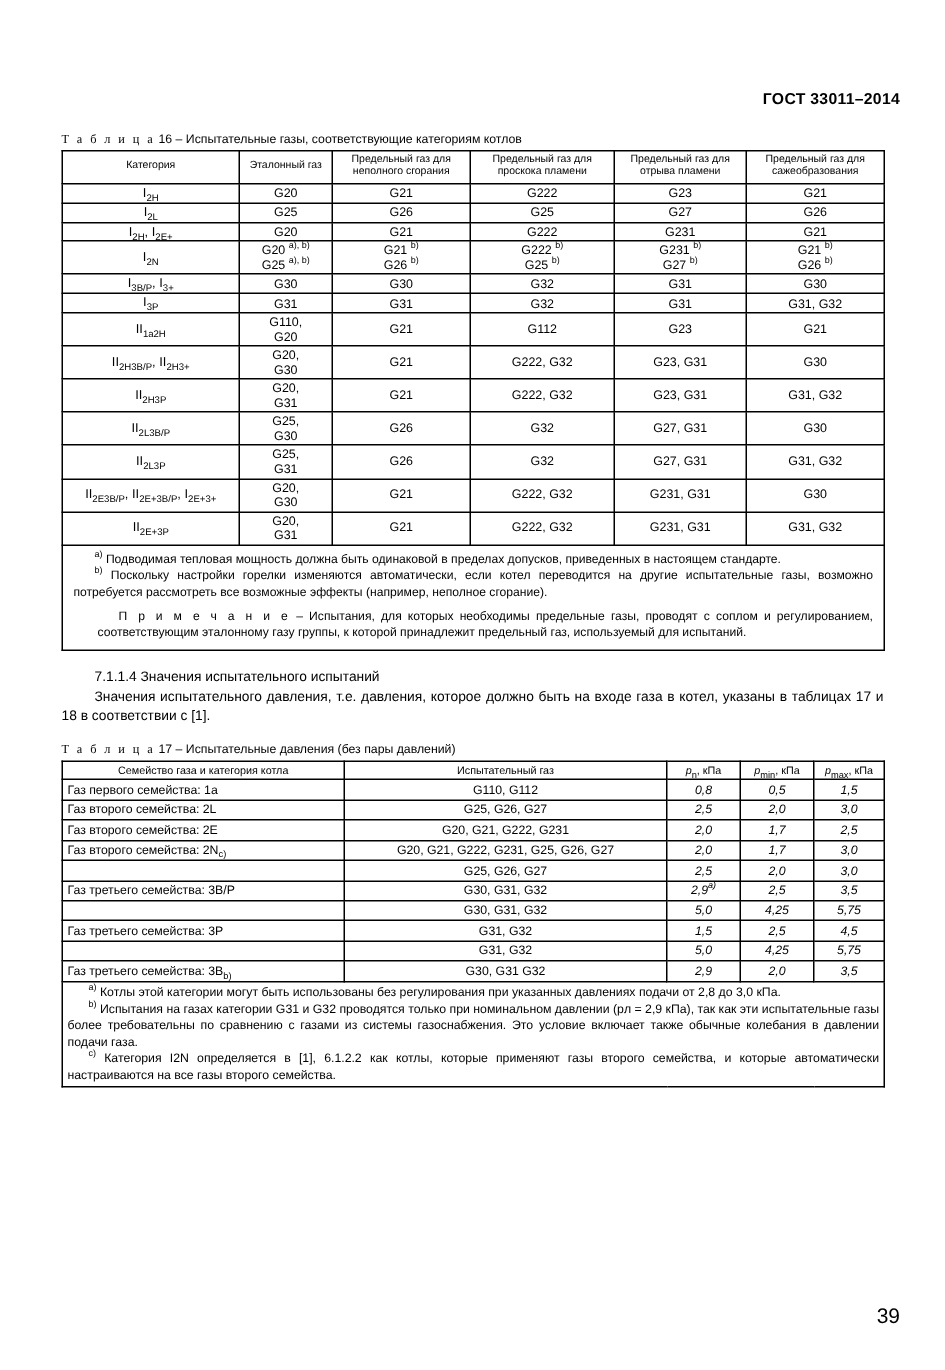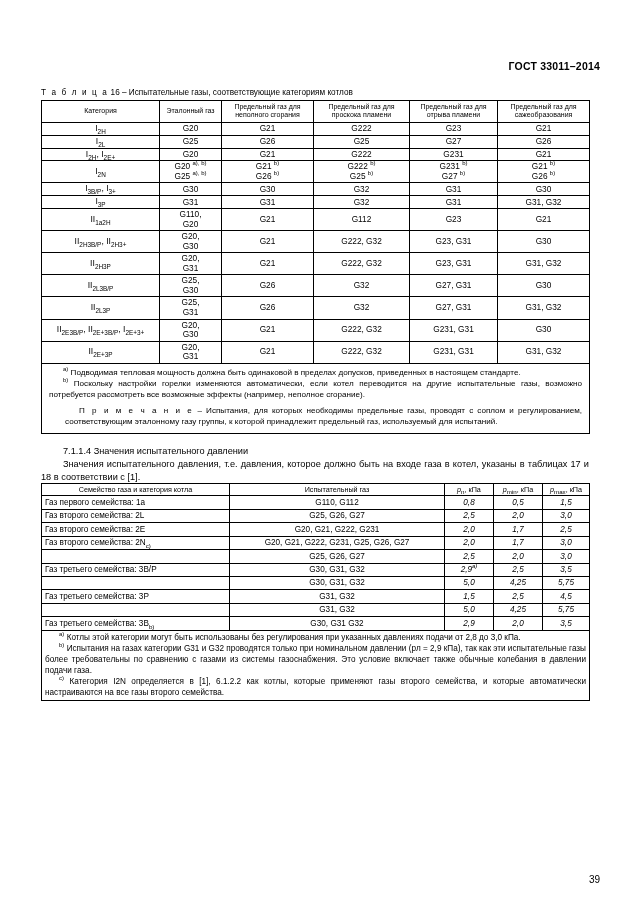--- a/index.html
+++ b/index.html
@@ -36,20 +36,21 @@
     left: 41px;
     width: 548px;
   }
   .tbl-caption {
     font-size: 8.2px;
     margin-bottom: 3px;
     white-space: nowrap;
   }
   .tbl-caption .sp {
     letter-spacing: 1.6px;
+    font-family: Liberation Serif, serif;
   }
   table {
     border-collapse: collapse;
     width: 548px;
     table-layout: fixed;
   }
   table.t16, table.t17 {
     border: 1px solid #000;
   }
   table td, table th {
@@ -129,21 +130,21 @@
     text-align: left;
     padding-left: 4px;
   }
   td.ital {
     font-style: italic;
   }
   .pagenum {
     position: absolute;
     bottom: 28px;
     right: 30px;
-    font-size: 10px;
+    font-size: 14px;
   }
 </style>
 </head>
 <body>
 
 <div class="page">
 
   <div class="header-std">ГОСТ 33011–2014</div>
 
   <div class="content">
@@ -283,23 +284,28 @@
         <tr>
           <td colspan="6" class="notes-cell">
             <p><sup>a)</sup> <span>Подводимая тепловая мощность должна быть одинаковой в пределах допусков, приведенных в настоящем стандарте.</span></p>
             <p><sup>b)</sup> <span>Поскольку настройки горелки изменяются автоматически, если котел переводится на другие испытательные газы, возможно потребуется рассмотреть все возможные эффекты (например, неполное сгорание).</span></p>
             <p class="note"><span class="spaced">П р и м е ч а н и е</span> <span>– Испытания, для которых необходимы предельные газы, проводят с соплом и регулированием, соответствующим эталонному газу группы, к которой принадлежит предельный газ, используемый для испытаний.</span></p>
           </td>
         </tr>
       </tfoot>
     </table>
 
-    <div class="sec-head">7.1.1.4 Значения испытательного давлении</div>
+    <div class="sec-head">7.1.1.4 Значения испытательного испытаний</div>
     <div class="body-par">Значения испытательного давления, т.е. давления, которое должно быть на входе газа в котел, указаны в таблицах 17 и 18 в соответствии с [1].</div>
 
+    <div class="tbl-caption cap2">
+      <span class="sp">Т а б л и ц а</span>
+      <span>17</span>
+      <span>– Испытательные давления (без пары давлений)</span>
+    </div>
 
     <table class="t17">
       <colgroup>
         <col style="width:188px">
         <col style="width:215px">
         <col style="width:49px">
         <col style="width:49px">
         <col style="width:47px">
       </colgroup>
       <thead>

